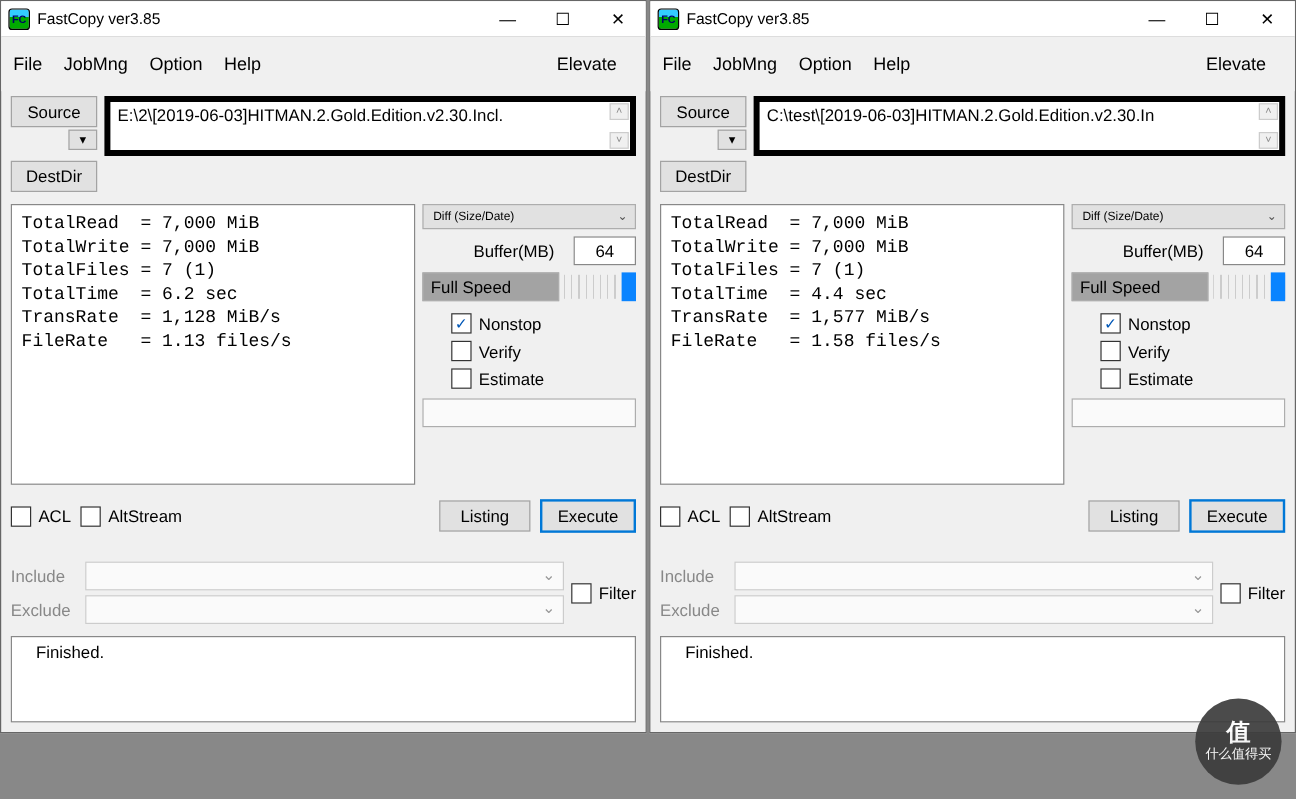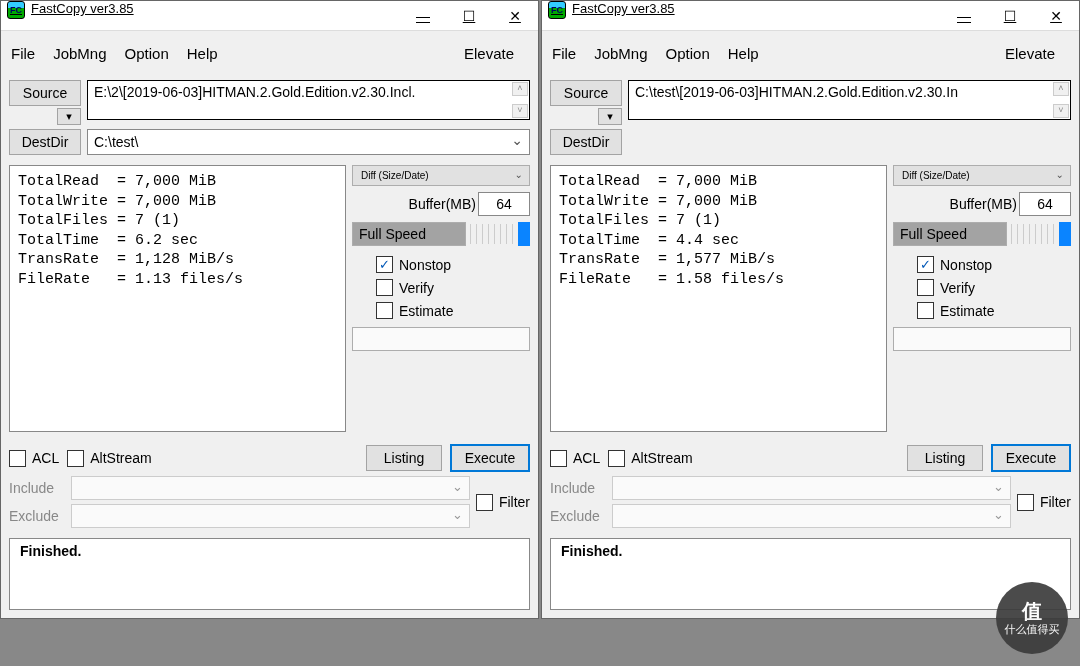--- a/index.html
+++ b/index.html
@@ -23,24 +23,23 @@
     width: 539px;
     background: #f0f0f0;
     border: 1px solid #666;
     display: flex;
     flex-direction: column;
   }
   .titlebar {
     height: 30px;
     background: #fff;
     display: flex;
-    align-items: flex-start;
+    align-items: center;
     padding: 0 0 0 6px;
     border-bottom: 1px solid #ddd;
-    text-decoration: underline;
   }
   .titlebar .app-icon {
     width: 18px; height: 18px;
     border: 1px solid #000;
     border-radius: 3px;
     background: linear-gradient(#3cf 40%, #0a0 40%);
     display: flex; align-items: center; justify-content: center;
     font-size: 9px; font-weight: bold; color:#006;
     margin-right: 6px;
   }
@@ -72,27 +71,27 @@
     min-width: 72px;
     text-align: center;
     font-size: 14px;
     display: flex; align-items: center; justify-content: center;
   }
   .btn.small { min-width: 22px; padding: 1px 2px; font-size:11px; }
   .btn.blue { border: 2px solid #0078d7; }
   .pathbox {
     flex: 1;
     background: #fff;
-    border: 1px solid #000000;
+    border: 5px solid #000000;
     padding: 3px 18px 3px 6px;
     font-size: 14px;
     white-space: nowrap;
     overflow: hidden;
     position: relative;
-    height: 40px;
+    height: 50px;
     display: flex; align-items: flex-start;
   }
   .pathbox .scroll {
     position: absolute; right: 1px; top: 1px; bottom: 1px; width: 16px;
     display: flex; flex-direction: column; justify-content: space-between;
     font-size: 9px; color:#888;
   }
   .pathbox .scroll span { background:#f0f0f0; border:1px solid #ccc; text-align:center; line-height:10px; height:14px;}
   .destbox {
     flex: 1;
@@ -115,66 +114,66 @@
   }
   .stats {
     flex: 1;
     background: #fff;
     border: 1px solid #888;
     padding: 6px 8px;
     font-family: "Courier New", monospace;
     font-size: 15px;
     line-height: 1.3;
     white-space: pre;
-    height: 267px;
+    height: 234px;
   }
   .rightcol {
     width: 178px;
     display: flex;
     flex-direction: column;
     gap: 6px;
   }
   .combo {
     background: #e1e1e1;
     border: 1px solid #adadad;
     padding: 4px 22px 4px 8px;
     font-size: 10px;
     position: relative;
   }
   .combo::after { content: "⌄"; position:absolute; right:6px; top:3px; color:#555; }
-  .bufrow { display:flex; align-items:center; gap:2px; justify-content:flex-end; }
+  .bufrow { display:flex; align-items:center; gap:16px; justify-content:flex-end; }
   .bufrow label { font-size:14px; }
   .bufinput {
     width: 52px; background:#fff; border:1px solid #888;
     text-align:center; padding:3px 2px; font-size:14px;
   }
   .slider-row { display:flex; align-items:center; gap:4px; }
   .speedlabel { background:#a3a3a3; border:1px solid #adadad; padding:3px 6px; font-size:14px; flex:1; }
   .slider {
     width: 60px; height:20px; position:relative;
     background: repeating-linear-gradient(90deg,#ccc 0 1px, transparent 1px 6px);
   }
   .slider .thumb { position:absolute; right:0; top:-2px; width:12px; height:24px; background:#0a84ff; }
   .checks { display:flex; flex-direction:column; gap:6px; padding: 4px 0 0 24px; }
   .chk { display:flex; align-items:center; gap:6px; font-size:14px; }
   .chkbox { width:17px; height:17px; border:1.5px solid #333; background:#fff; display:flex; align-items:center; justify-content:center; font-size:13px; color:#0057b7; }
   .cmdline { height: 24px; border:1px solid #adadad; background:#fafafa; margin-top:2px; }
   .actrow { display:flex; gap:8px; align-items:center; margin-top:8px; }
   .actrow .spacer { flex:1; }
-  .filter-area { display:flex; gap:6px; align-items:center; margin-top:0;justify-content:space-between; }
+  .filter-area { display:flex; gap:6px; align-items:center; margin-top:20px;justify-content:space-between; }
   .filter-left { flex:1; display:flex; flex-direction:column; gap:4px; }
   .filter-row { display:flex; align-items:center; gap:6px; }
   .filter-row .flabel { width:56px; color:#888; font-size:14px; }
   .filter-combo {
     flex:1; background:#fafafa; border:1px solid #ccc; height:24px; position:relative;
   }
   .filter-combo::after { content:"⌄"; position:absolute; right:6px; top:2px; color:#999; }
   .log {
     margin-top:6px; background:#fff; border:1px solid #888;
-    height:72px; padding:4px 10px; font-size:14px;font-weight:bold;
+    height:72px; padding:4px 20px; font-size:14px;
   }
   .watermark {
     position:absolute; right:12px; bottom:12px;
     width:72px; height:72px; border-radius:50%;
     background:#3c3c3c; color:#fff;
     display:flex; flex-direction:column; align-items:center; justify-content:center;
     font-size:11px; opacity:0.92; line-height:1.2;
   }
   .watermark .th { font-size:20px; font-weight:bold; }
 </style>
@@ -207,23 +206,20 @@
         <div class="pathbox">
           <span>E:\2\[2019-06-03]HITMAN.2.Gold.Edition.v2.30.Incl.</span>
           <div class="scroll">
               <span>˄</span>
               <span>˅</span>
             </div>
         </div>
       </div>
       <div class="row">
         <div class="btn">DestDir</div>
-        <div class="destbox">
-          <span>C:\test\</span>
-        </div>
       </div>
       <div class="middle">
         <div class="stats">TotalRead  = 7,000 MiB
 TotalWrite = 7,000 MiB
 TotalFiles = 7 (1)
 TotalTime  = 6.2 sec
 TransRate  = 1,128 MiB/s
 FileRate   = 1.13 files/s</div>
         <div class="rightcol">
           <div class="combo">Diff (Size/Date)</div>

